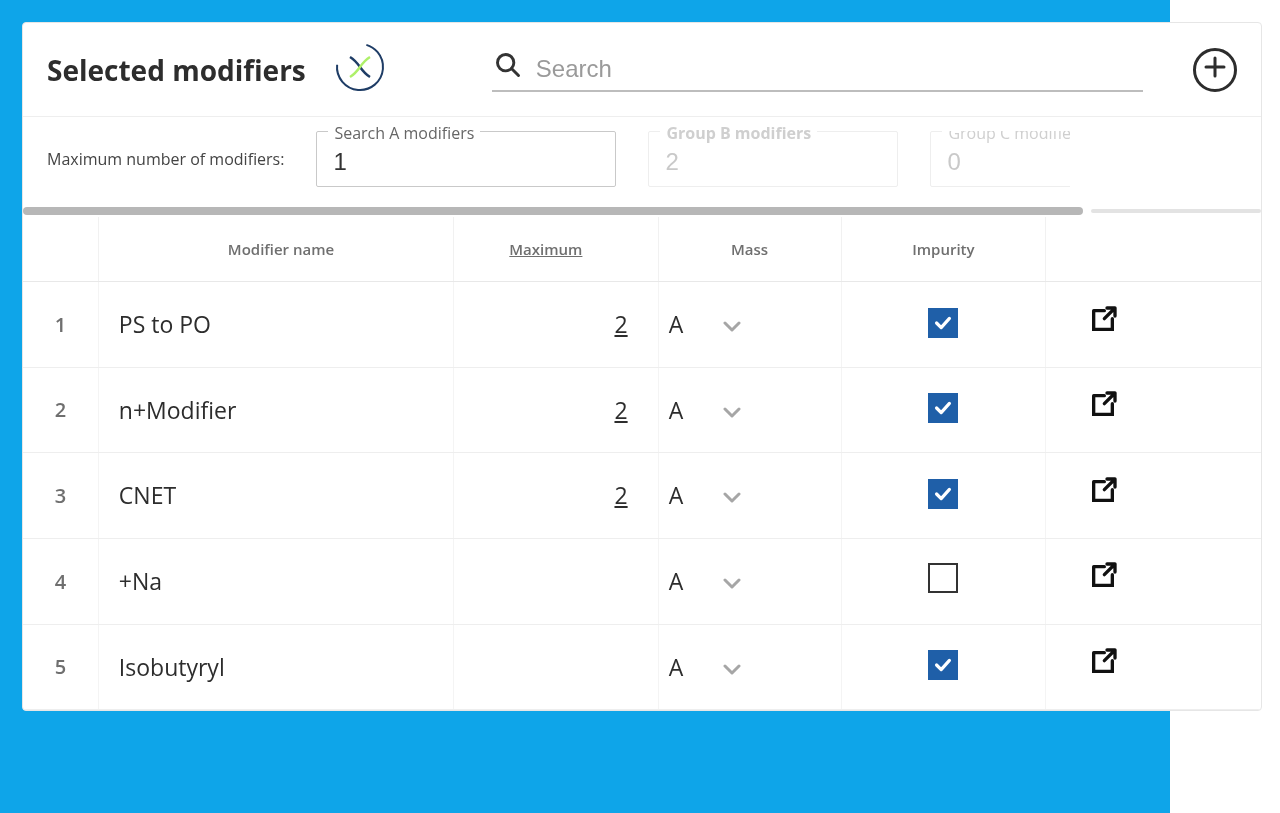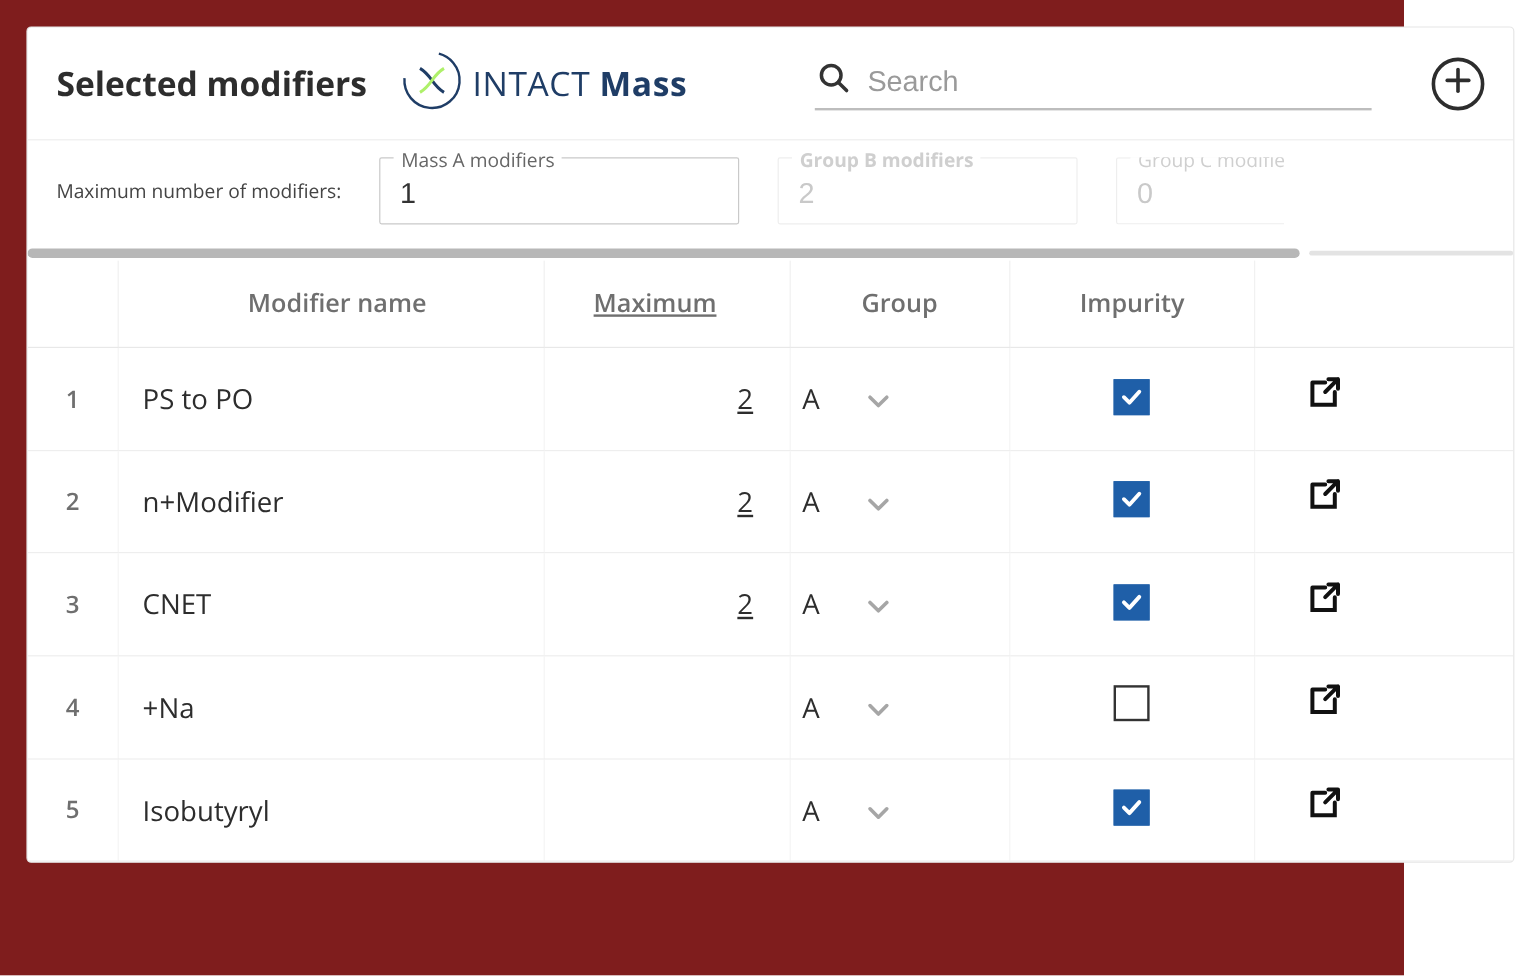--- a/index.html
+++ b/index.html
@@ -1,17 +1,17 @@
 <!DOCTYPE html>
 <html><head>
 <meta charset="utf-8">
 <style>
   * { box-sizing: border-box; }
   html, body { margin:0; padding:0; font-family: "Segoe UI", "Open Sans", Arial, sans-serif; color:#2d2d2d; background:#fff; }
-  .page { width:1170px; height:813px; background:#7f1d1d; padding:22px 0 0 22px; }
+  .page { width:1170px; height:813px; background:#0ea5e9; padding:22px 0 0 22px; }
   .panel { width:1240px; border:1px solid #e6e6e6; border-radius:4px; background:#fff; overflow:hidden; }
 
   
   .topbar { display:flex; align-items:center; padding:18px 24px 18px 24px; gap:28px; }
   .title { font-size:28px; font-weight:700; color:#2d2d2d; }
   .brand { display:flex; align-items:center; gap:8px; }
   .brand-text { font-size:28px; color:#1f3d66; letter-spacing:0.5px; }
   .brand-text .bold { font-weight:700; }
   .brand-text .light { font-weight:400; }
   .spacer { flex:0 0 30px; }
@@ -29,21 +29,21 @@
   .field.clip input { width:180px; }
   .clip-wrap { overflow:hidden; width:140px; }
 
   
   .hscroll { height:12px; background:#fff; position:relative; }
   .hscroll .thumb { position:absolute; left:0; top:2px; height:8px; width:1060px; background:#b7b7b7; border-radius:6px; }
   .hscroll .track-right { position:absolute; right:0; top:4px; height:4px; width:170px; background:#e3e3e3; border-radius:4px; }
 
   
   table { border-collapse:collapse; width:100%; }
-  thead th { font-size:21px; font-weight:600; color:#6f6f6f; text-align:left; padding:22px 10px; border-bottom:1px solid #e8e8e8; border-right:1px solid #f1f1f1; background:#fff; }
+  thead th { font-size:15px; font-weight:600; color:#6f6f6f; text-align:left; padding:22px 10px; border-bottom:1px solid #e8e8e8; border-right:1px solid #f1f1f1; background:#fff; }
   thead th:first-child { width:70px; }
   thead th:last-child { border-right:none; }
   tbody td { font-size:23px; color:#2d2d2d; padding:24px 10px; border-bottom:1px solid #eee; border-right:1px solid #f4f4f4; vertical-align:middle; }
   tbody td:first-child { text-align:center; color:#6f6f6f; font-weight:600; font-size:20px; }
   tbody td:last-child { border-right:none; }
   .col-num { width:70px; }
   .col-name { width:330px; padding-left:20px; }
   .col-max { width:190px; text-align:right; padding-right:30px;text-decoration:underline; }
   .col-group { width:170px; }
   .col-imp { width:190px; text-align:center;margin-left:48px; }
@@ -70,23 +70,20 @@
       <div class="title">Selected modifiers</div>
 
       <div class="brand">
         <span>
           <svg width="52" height="52" viewBox="0 0 52 52">
             <circle cx="26" cy="26" r="23" fill="none" stroke="#1f3d66" stroke-width="2" stroke-dasharray="90 40" transform="rotate(-40 26 26)"></circle>
             <path d="M16 16 C 26 22, 26 30, 36 36" fill="none" stroke="#1f3d66" stroke-width="2.5"></path>
             <path d="M36 16 C 26 22, 26 30, 16 36" fill="none" stroke="#aef06a" stroke-width="2.5"></path>
           </svg>
         </span>
-        <span class="brand-text">
-          <span class="light">INTACT </span><span class="bold">Mass</span>
-        </span>
       </div>
 
       <div class="spacer"></div>
 
       <div class="search-wrap">
         <span>
           <svg width="28" height="28" viewBox="0 0 24 24">
               <circle cx="10" cy="10" r="7" fill="none" stroke="#333" stroke-width="2.5"></circle>
               <line x1="15" y1="15" x2="21" y2="21" stroke="#333" stroke-width="2.5" stroke-linecap="round"></line>
             </svg>
@@ -101,21 +98,21 @@
               <line x1="2" y1="11" x2="20" y2="11" stroke="#2d2d2d" stroke-width="3" stroke-linecap="round"></line>
             </svg>
         </span>
       </div>
     </div>
 
     <div class="groups-row">
       <div class="max-label">Maximum number of modifiers:</div>
 
       <div class="field">
-        <span class="" style="position:absolute;top:-9px;left:12px;background:#fff;padding:0 6px;font-size:16px;color:#666;">Mass A modifiers</span>
+        <span class="" style="position:absolute;top:-9px;left:12px;background:#fff;padding:0 6px;font-size:16px;color:#666;">Search A modifiers</span>
         <input type="text" value="1" style="">
       </div>
 
       <div class="field disabled">
         <span style="position:absolute;top:-9px;left:12px;background:#fff;padding:0 6px;font-size:16px;color:#cfcfcf;font-weight:bold;">Group B modifiers</span>
         <input type="text" style="width: 250px;" value="2">
       </div>
 
       <div class="clip-wrap">
         <div class="field disabled clip">
@@ -129,21 +126,21 @@
       <div class="thumb"></div>
       <div class="track-right"></div>
     </div>
 
     <table>
       <thead>
         <tr>
           <th class="col-num"></th>
           <th class="col-name" style="text-align:center;">Modifier name</th>
           <th class="col-max center">Maximum</th>
-          <th class="col-group center">Group</th>
+          <th class="col-group center">Mass</th>
           <th class="col-imp center">Impurity</th>
           <th class="col-act"></th>
         </tr>
       </thead>
       <tbody id="rows">
       <tr>
             <td class="col-num">1</td>
             <td class="col-name">PS to PO</td>
             <td class="col-max">2</td>
             <td class="col-group">

